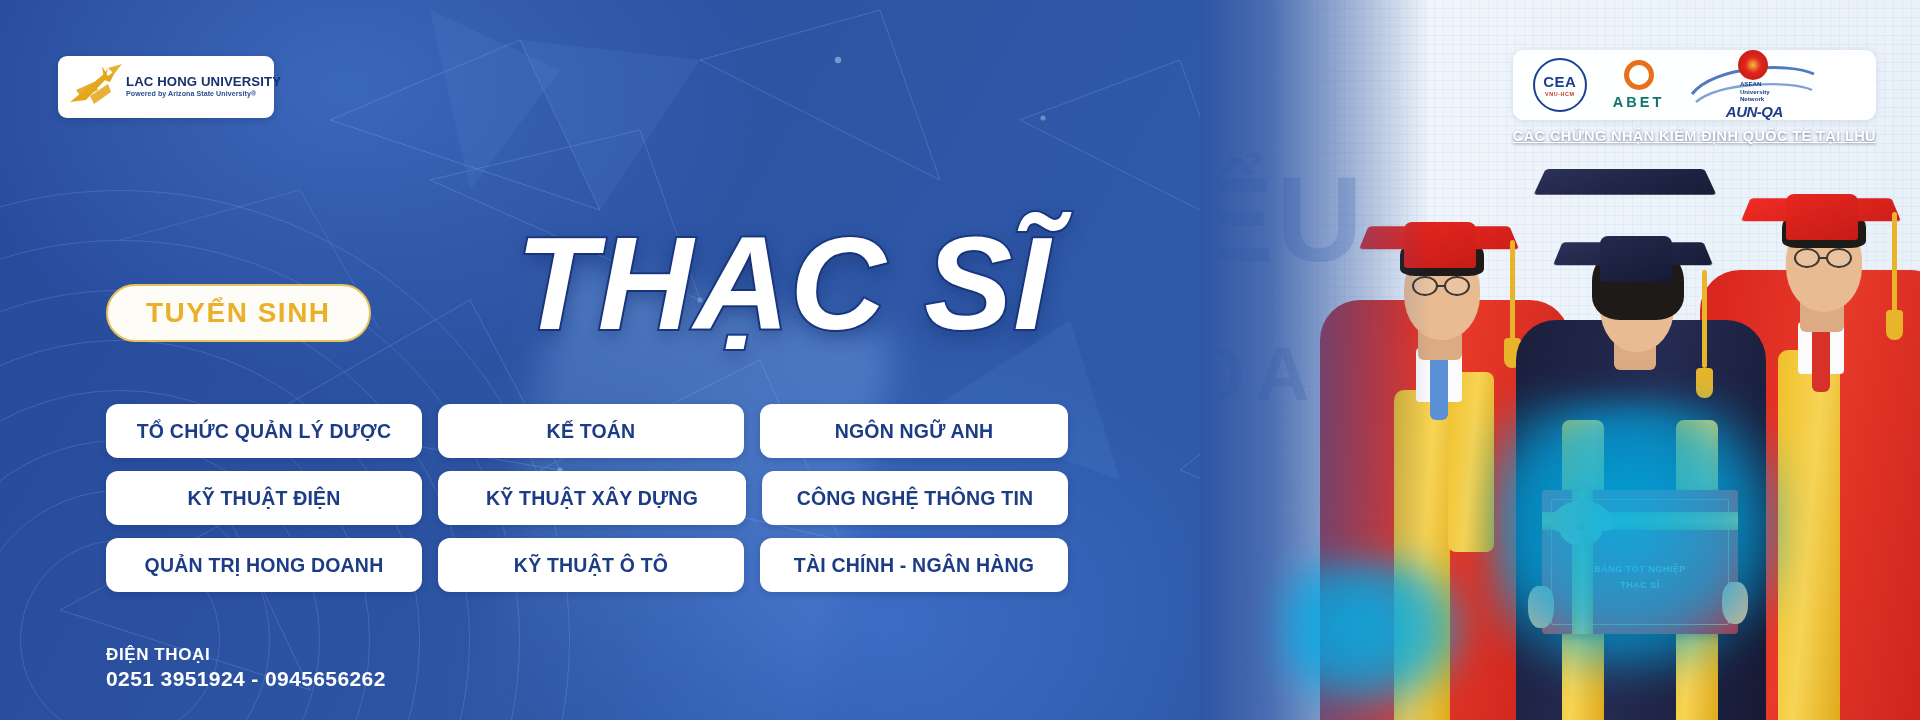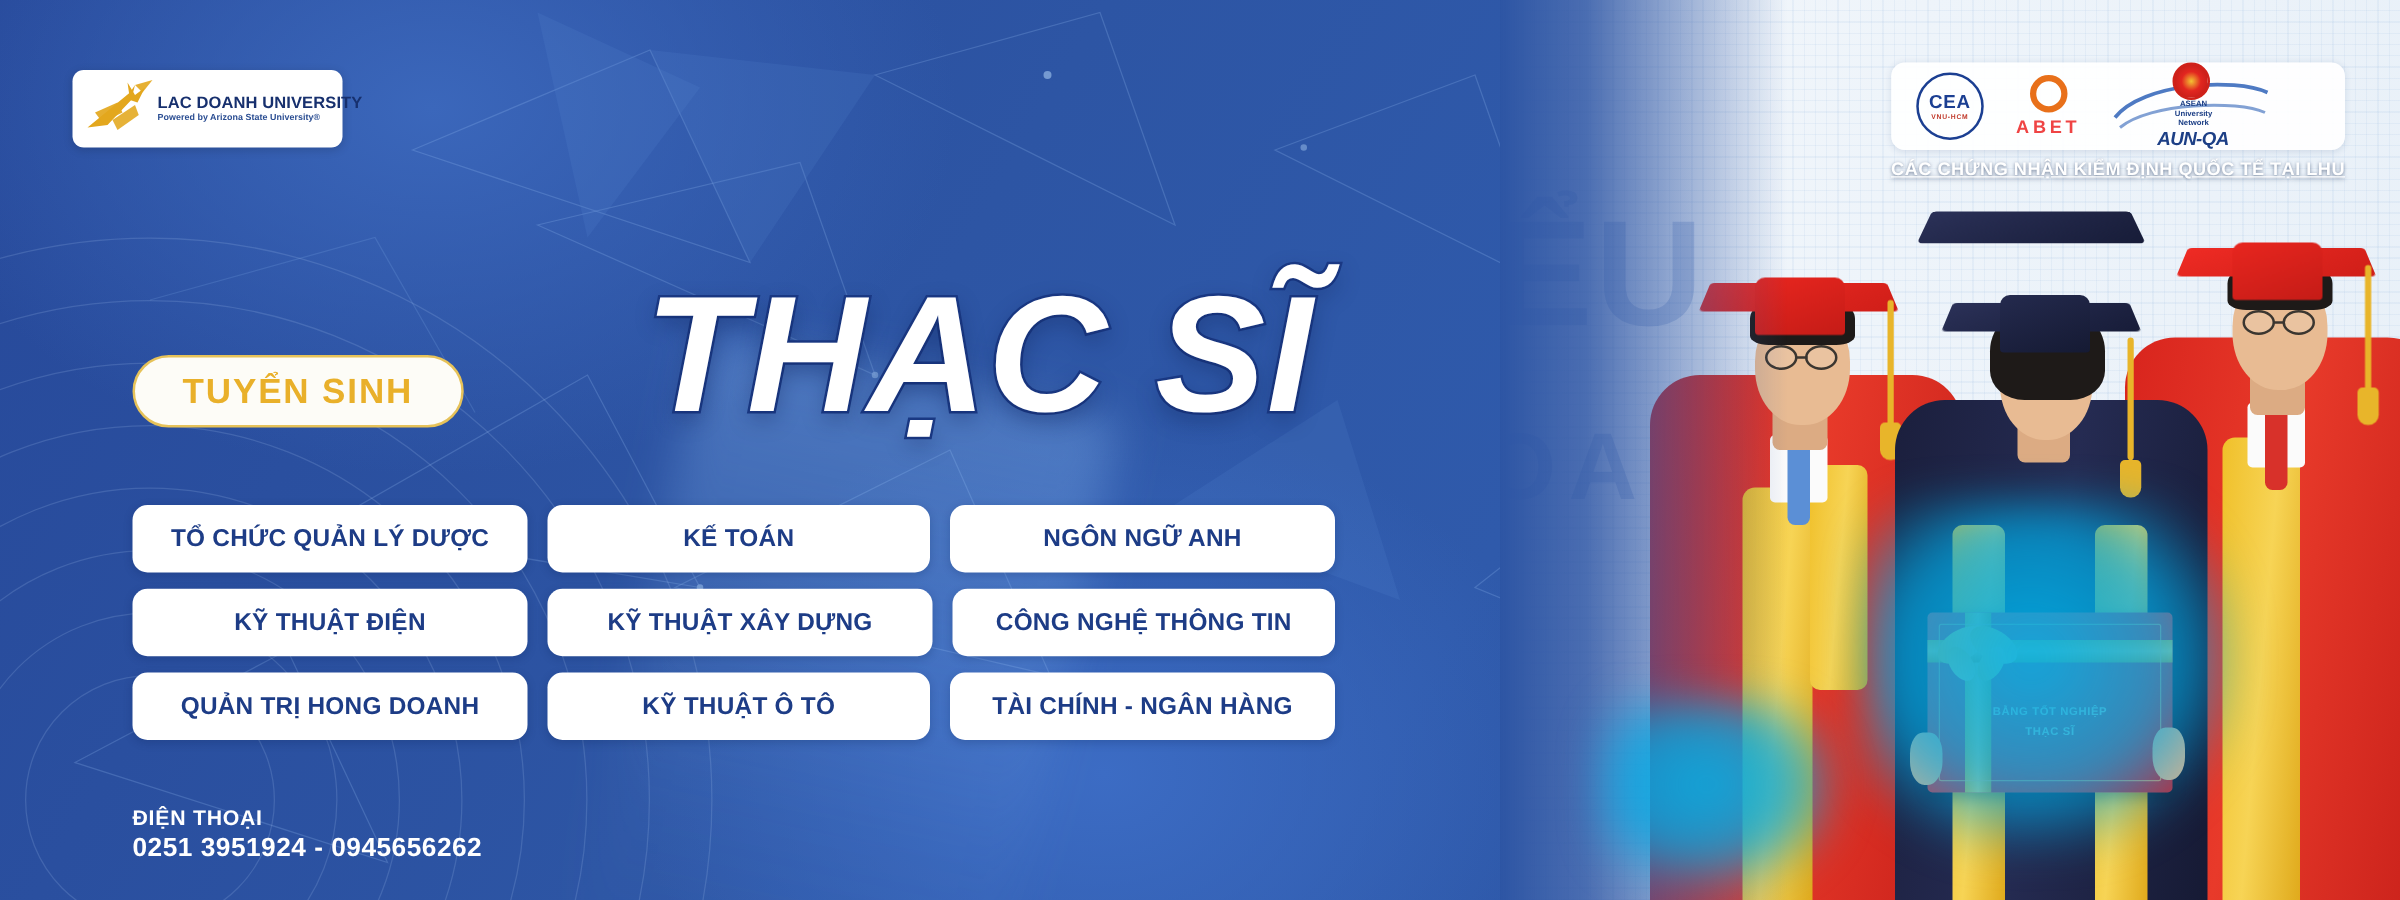--- a/index.html
+++ b/index.html
@@ -120,35 +120,35 @@
     background:#fff; border-radius:9px; z-index:20;
     display:flex; align-items:center; padding:0 8px 0 6px;
     box-shadow:0 2px 8px rgba(0,0,0,.16);
   }
   .logo-mark { width:62px; height:50px; flex:0 0 62px; }
   .logo-text { display:flex; flex-direction:column; justify-content:center; line-height:1.06; }
   .logo-name { font-size:13.2px; font-weight:bold; color:#17306e; letter-spacing:.1px; white-space:nowrap; }
   .logo-sub { font-size:7.1px; font-weight:bold; color:#2a4d92; letter-spacing:.05px; white-space:nowrap; margin-top:2px; }
 
   
-  .accred { position:absolute; right:44px; top:50px; z-index:22; text-align:center; }
+  .accred { position:absolute; right:44px; top:50px; z-index:22; text-align:left; }
   .accred-card {
     background:rgba(255,255,255,.93); border-radius:11px;
     padding:8px 20px; display:flex; align-items:center; gap:26px;
     box-shadow:0 1px 6px rgba(20,50,110,.12);
   }
   .badge { display:flex; flex-direction:column; align-items:center; justify-content:center; }
   .cea-ring {
     width:54px; height:54px; border-radius:50%; border:2.5px solid #1b3f92;
     display:flex; flex-direction:column; align-items:center; justify-content:center;
   }
   .cea-top { font-size:15px; font-weight:bold; color:#1b3f92; letter-spacing:.5px; line-height:1; }
   .cea-bot { font-size:5.4px; font-weight:bold; color:#c0392b; letter-spacing:.6px; margin-top:2px; }
   .abet-o { width:30px; height:30px; border-radius:50%; border:5px solid #e8701a; }
-  .abet-t { font-size:14.5px; font-weight:bold; color:#ef4444; letter-spacing:3px; margin-top:4px; }
+  .abet-t { font-size:14.5px; font-weight:bold; color:#0f766e; letter-spacing:3px; margin-top:4px; }
   .aun { position:relative; width:126px; height:50px; display:flex; align-items:center; }
   .aun-seal {
     width:30px; height:30px; border-radius:50%;
     background:radial-gradient(circle at 50% 50%, #f3c233 0%, #e2261f 42%, #b61a16 100%);
     border:2px solid #cf2119; flex:0 0 30px; z-index:2;
   }
   .aun-words { font-size:6.2px; font-weight:bold; color:#1d3f86; line-height:1.25; margin-left:3px; z-index:2; }
   .aun-qa { font-size:15px; font-style:italic; font-weight:bold; color:#1d3f86; margin-left:2px; z-index:2; letter-spacing:-.5px; }
   .aun-swoosh { position:absolute; inset:0; z-index:1; }
   .accred-caption {
@@ -335,21 +335,21 @@
     <svg class="logo-mark" viewBox="0 0 62 50">
       <g fill="#e3a71d">
         <path d="M6 40 L40 12 L44 6 L41 18 L22 38 Z"></path>
         <path d="M12 28 L30 20 L34 28 L18 36 Z" opacity=".92"></path>
         <path d="M26 34 L44 22 L47 30 L30 42 Z" opacity=".88"></path>
         <path d="M38 4 L44 14 L52 8 L46 20 L40 18 Z"></path>
         <path d="M44 6 L58 2 L50 12 Z" opacity=".9"></path>
       </g>
     </svg>
     <div class="logo-text">
-      <div class="logo-name">LAC DOANH UNIVERSITY</div>
+      <div class="logo-name">LAC HONG UNIVERSITY</div>
       <div class="logo-sub">Powered by Arizona State University®</div>
     </div>
   </div>
 
   <div class="accred">
     <div class="accred-card">
 
       <div class="badge">
         <div class="cea-ring">
           <div class="cea-top">CEA</div>

